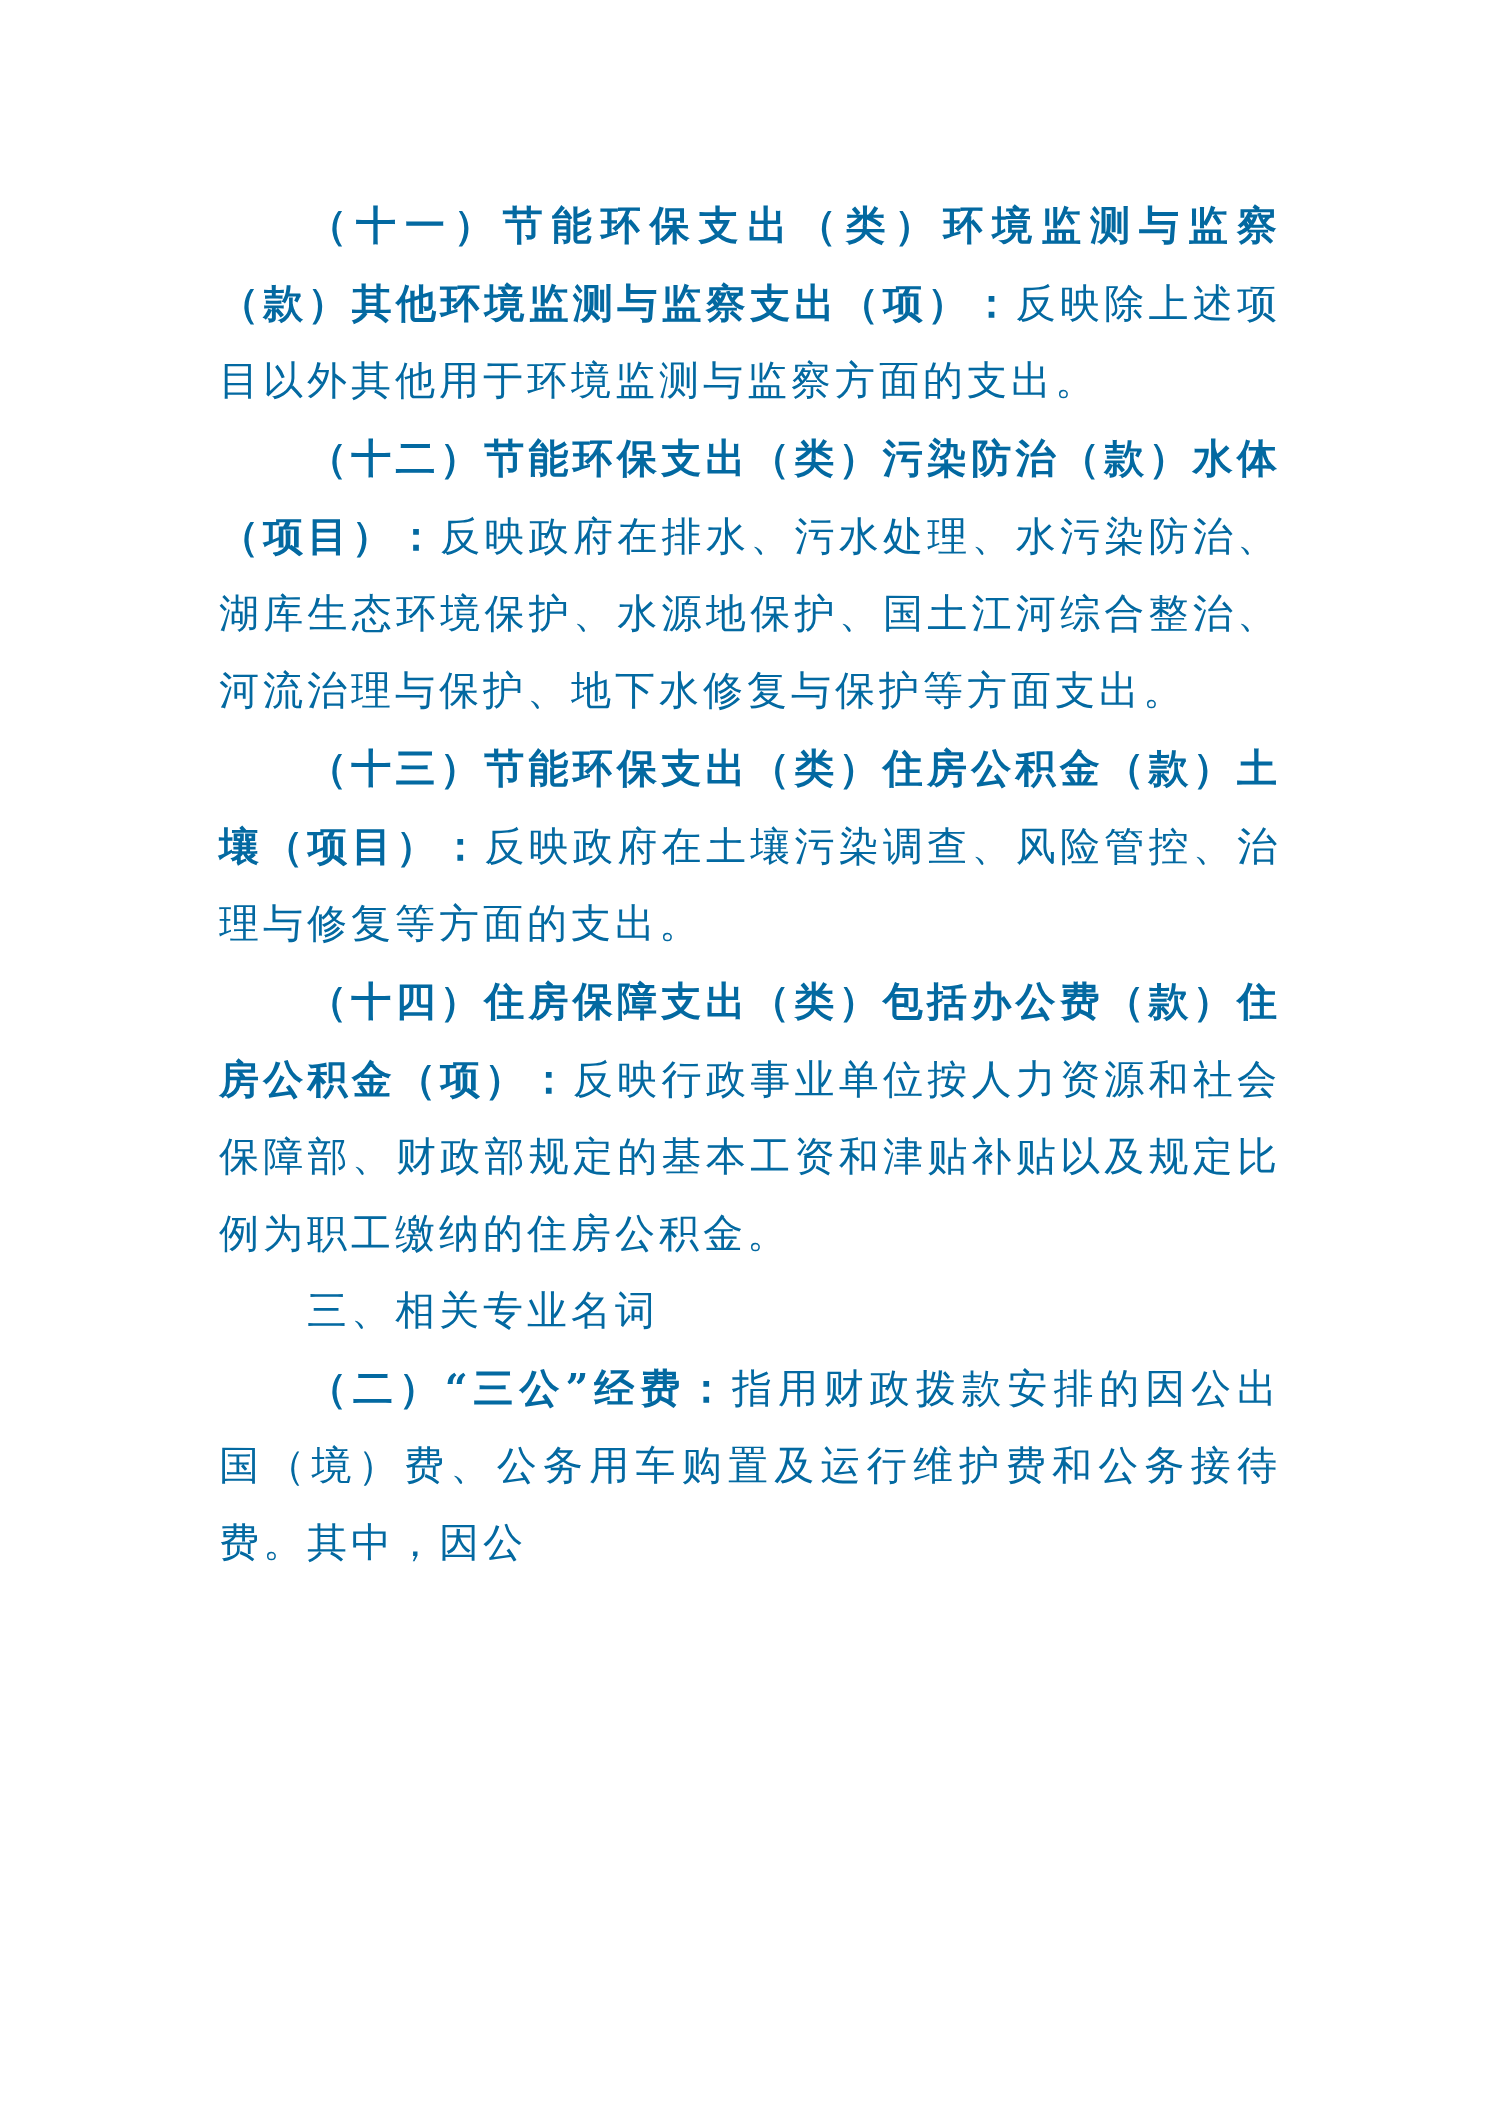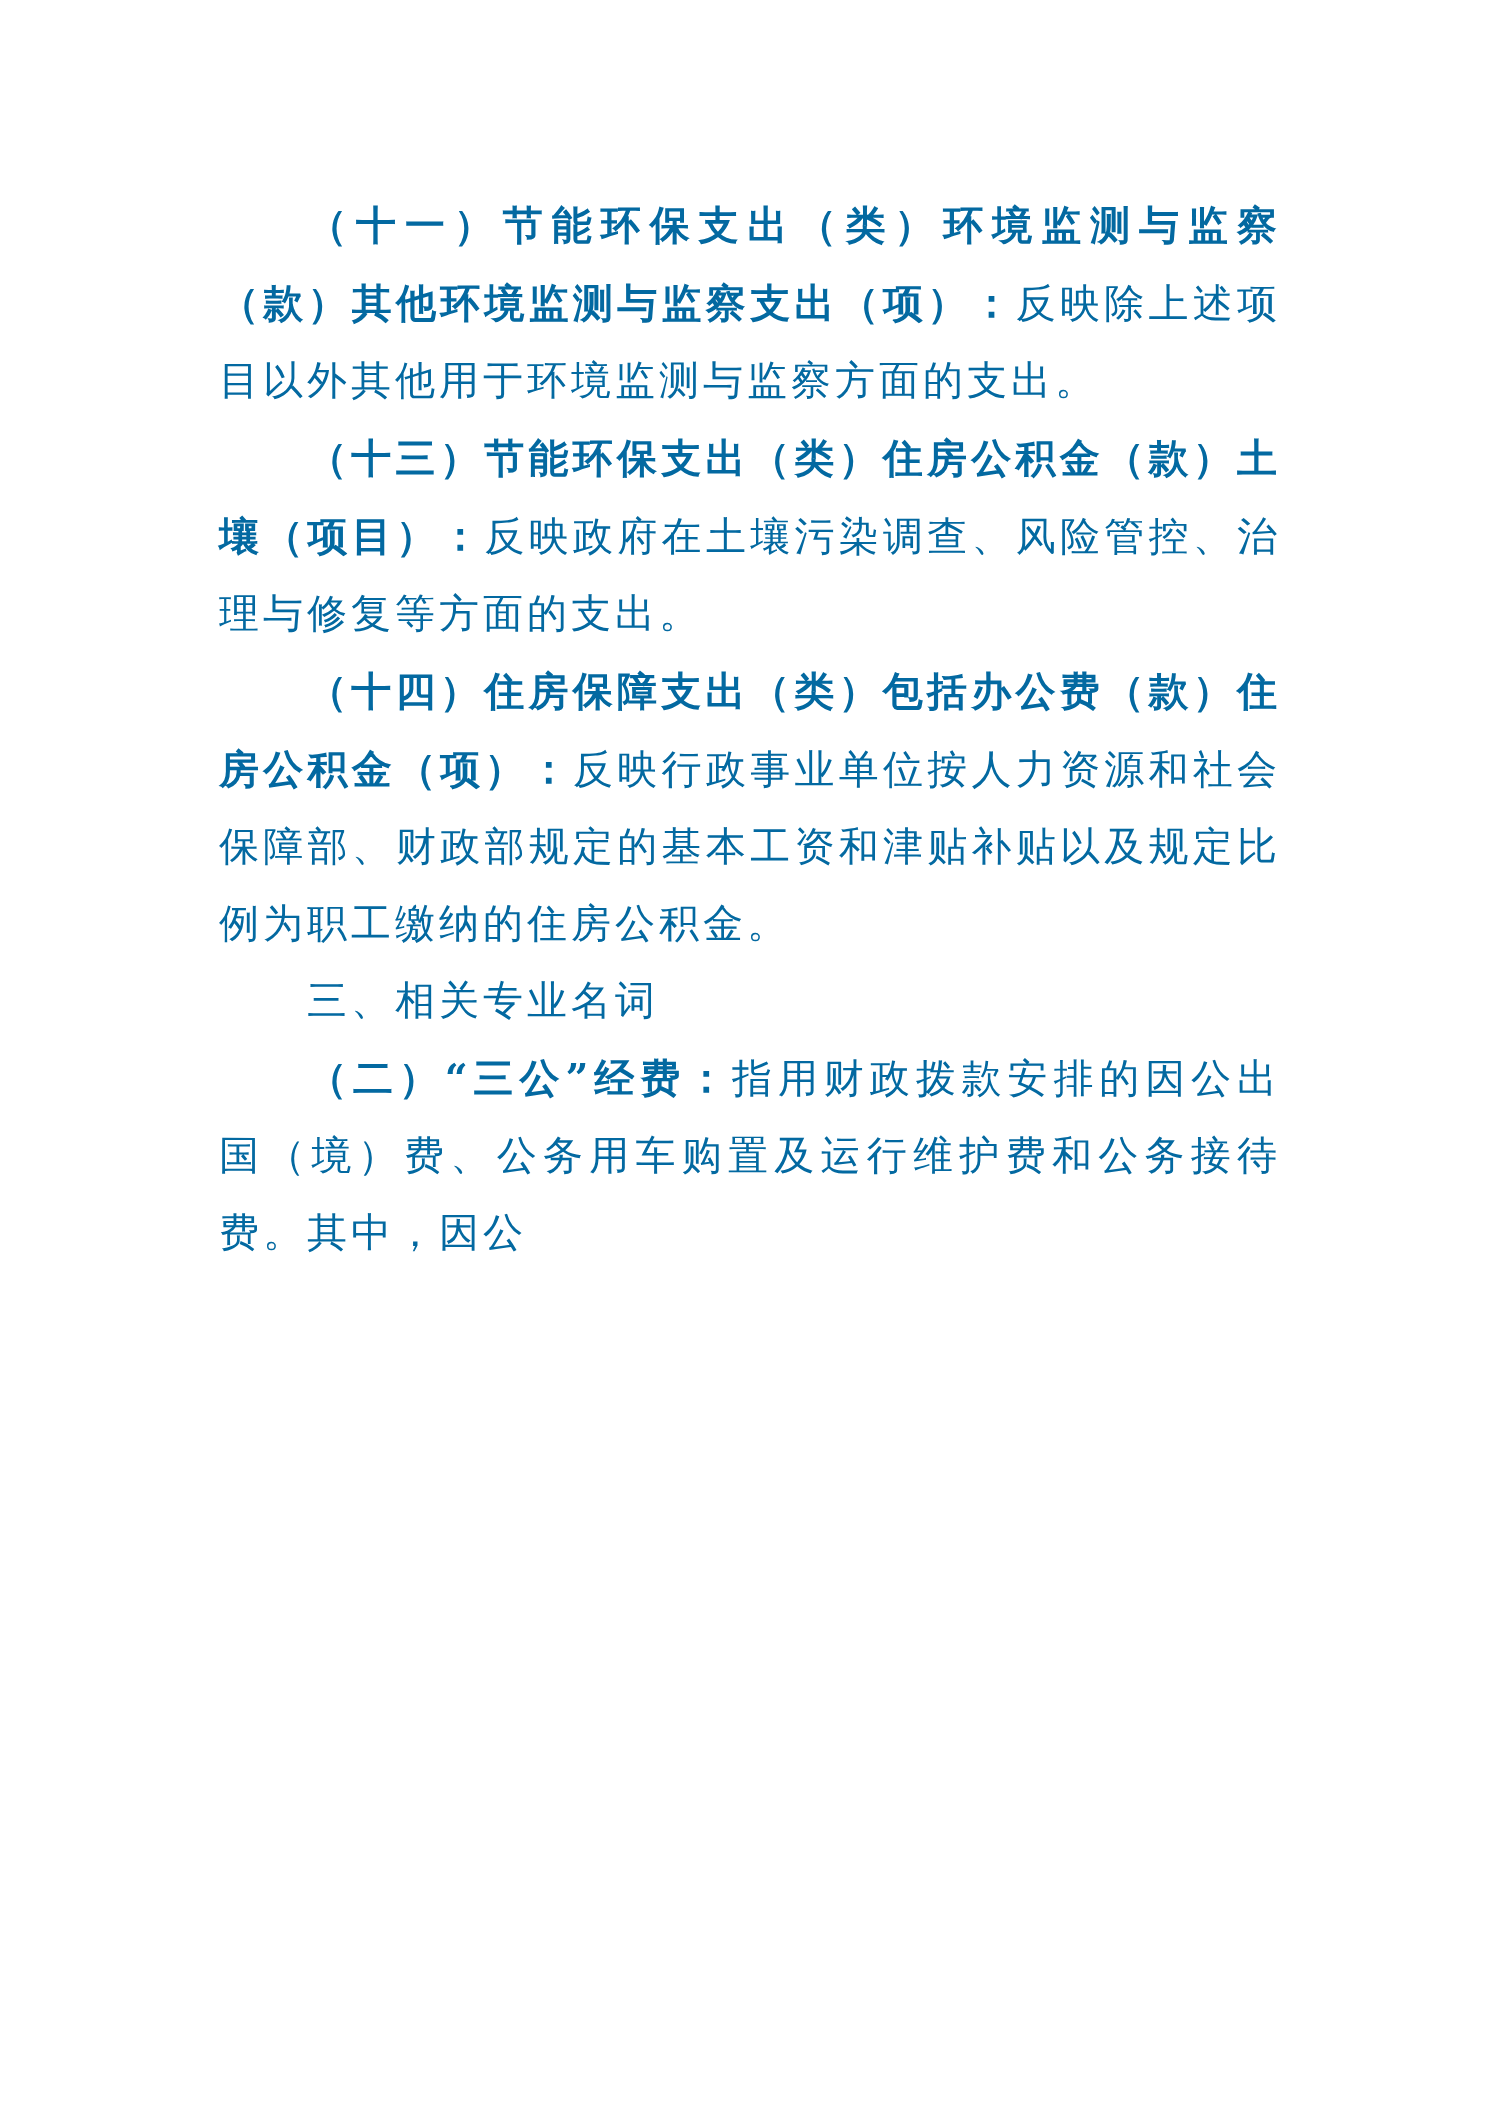--- a/index.html
+++ b/index.html
@@ -41,18 +41,19 @@
   .para .seg-regular {
     font-weight: normal;
   }
 </style>
 </head>
 <body>
 
 <div class="page">
   <div class="content" id="doc-content">
       <p class="para"><span class="seg-bold">（十一）节能环保支出（类）环境监测与监察（款）其他环境监测与监察支出（项）：</span><span class="seg-regular">反映除上述项目以外其他用于环境监测与监察方面的支出。</span></p>
+      <p class="para"><span class="seg-bold">（十二）节能环保支出（类）污染防治（款）水体（项目）：</span><span class="seg-regular">反映政府在排水、污水处理、水污染防治、湖库生态环境保护、水源地保护、国土江河综合整治、河流治理与保护、地下水修复与保护等方面支出。</span></p>
       <p class="para"><span class="seg-bold">（十三）节能环保支出（类）住房公积金（款）土壤（项目）：</span><span class="seg-regular">反映政府在土壤污染调查、风险管控、治理与修复等方面的支出。</span></p>
       <p class="para"><span class="seg-bold">（十四）住房保障支出（类）包括办公费（款）住房公积金（项）：</span><span class="seg-regular">反映行政事业单位按人力资源和社会保障部、财政部规定的基本工资和津贴补贴以及规定比例为职工缴纳的住房公积金。</span></p>
       <p class="para"><span class="seg-regular">三、相关专业名词</span></p>
       <p class="para"><span class="seg-bold">（二）“三公”经费：</span><span class="seg-regular">指用财政拨款安排的因公出国（境）费、公务用车购置及运行维护费和公务接待费。其中，因公</span></p>
     </div>
 </div>
 
 </body></html>

